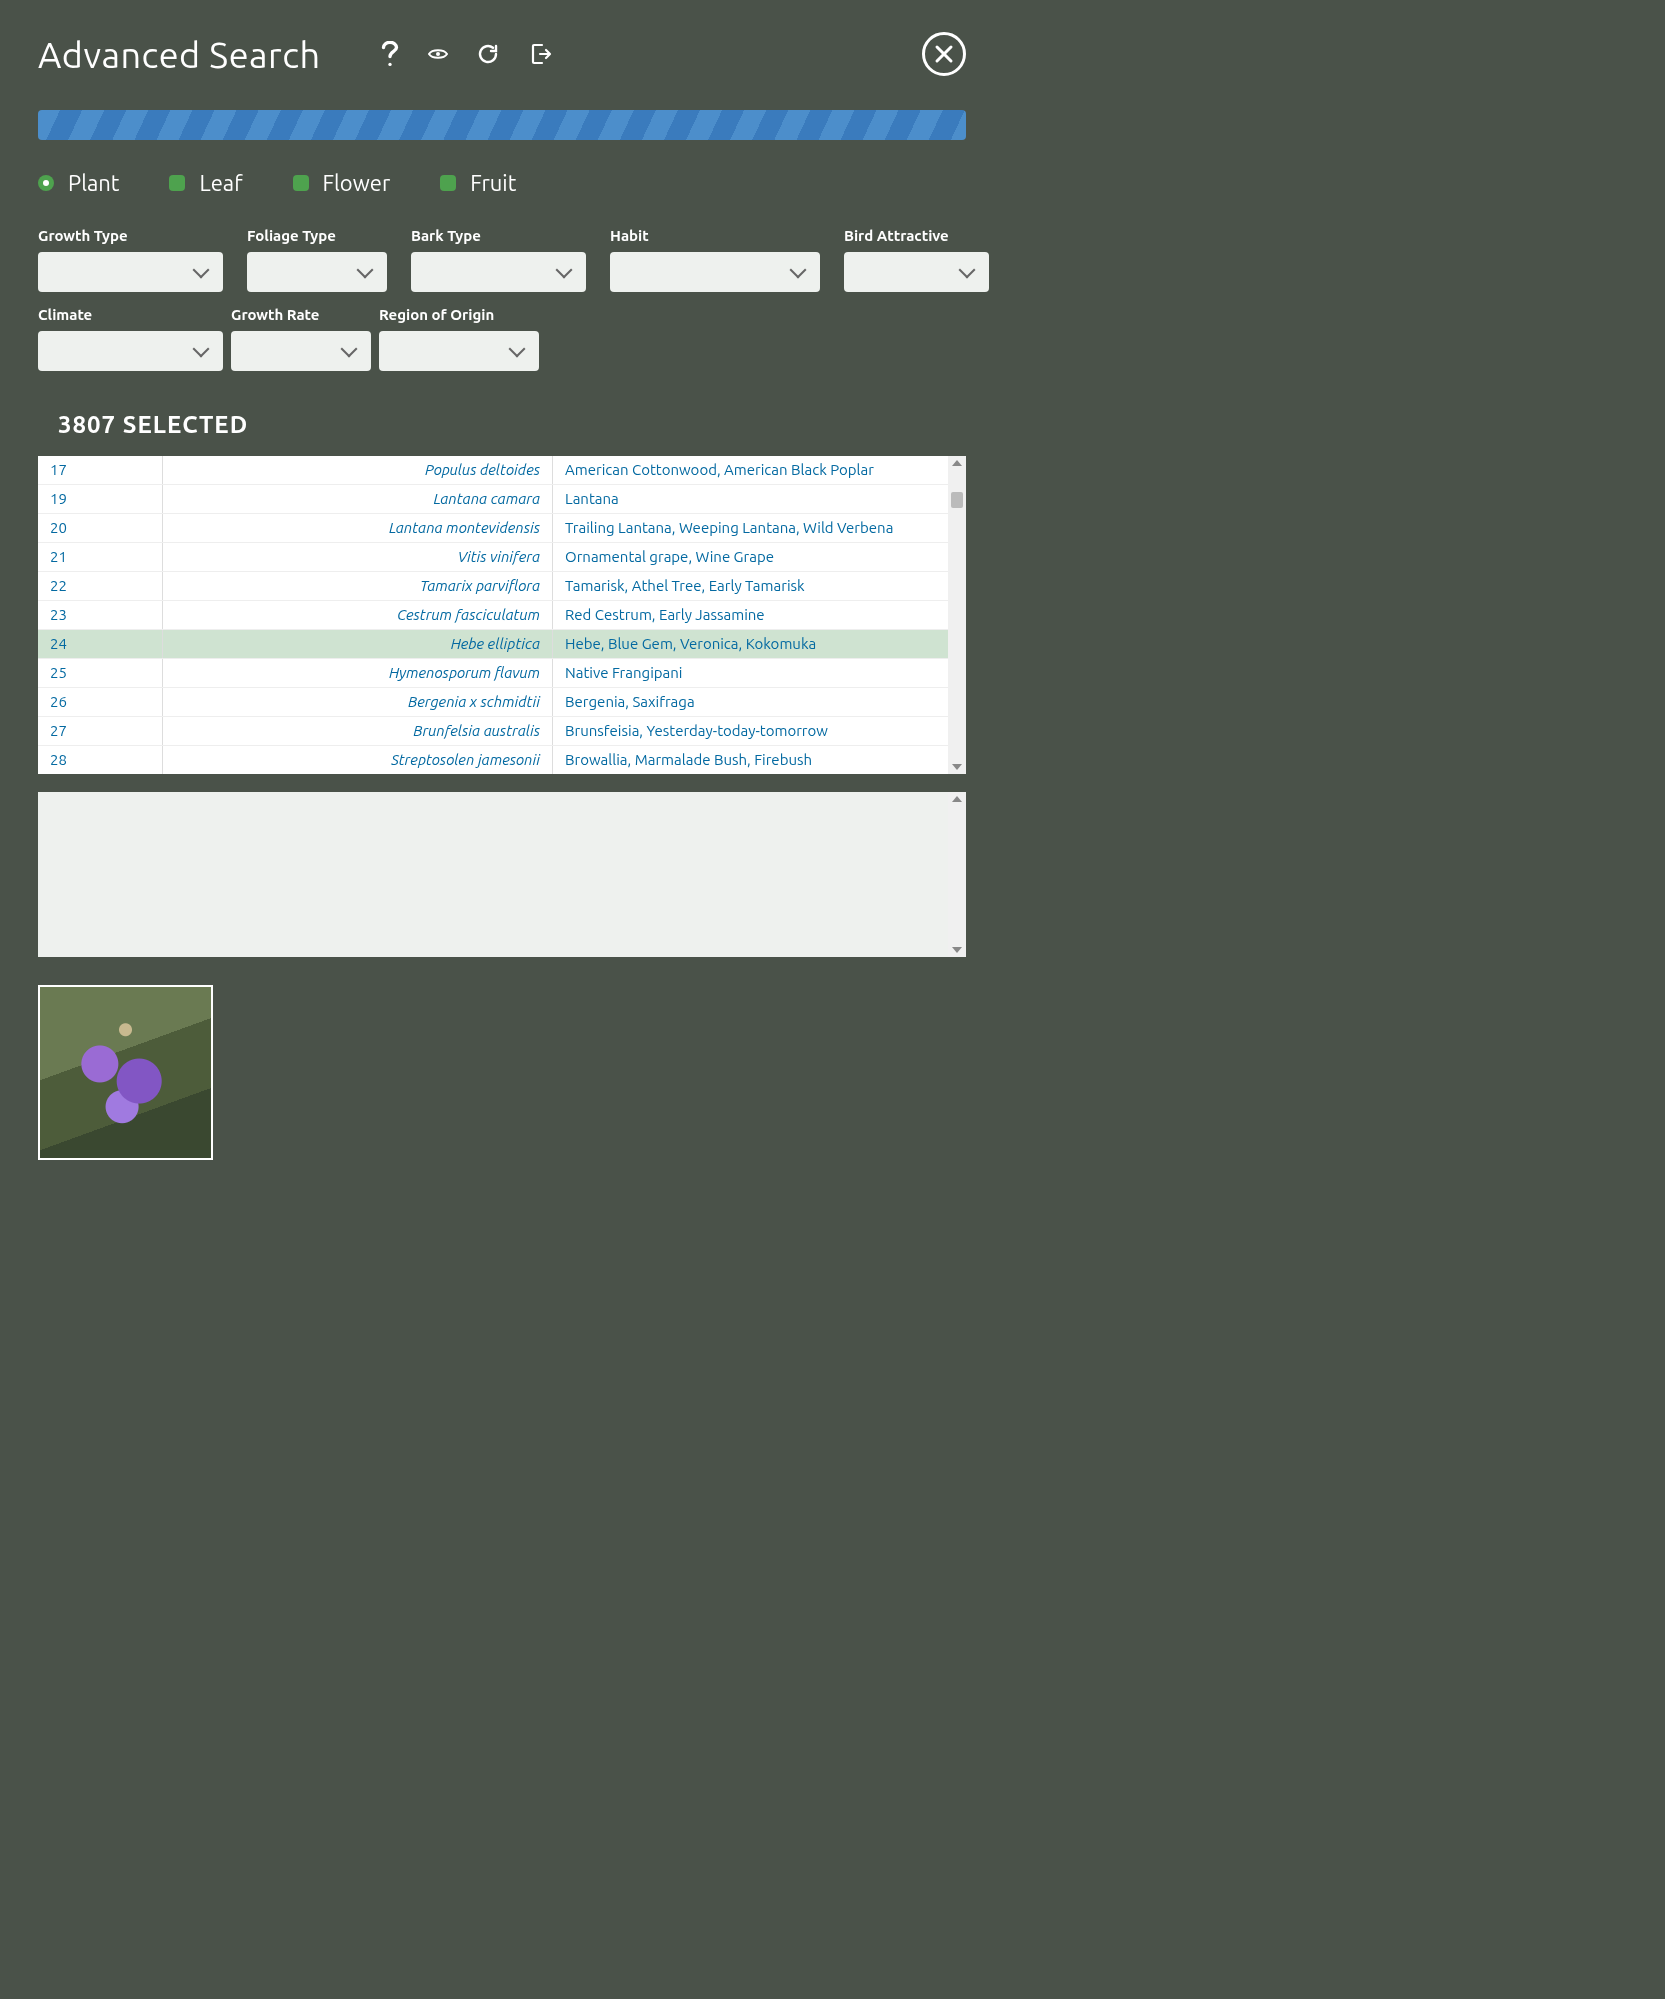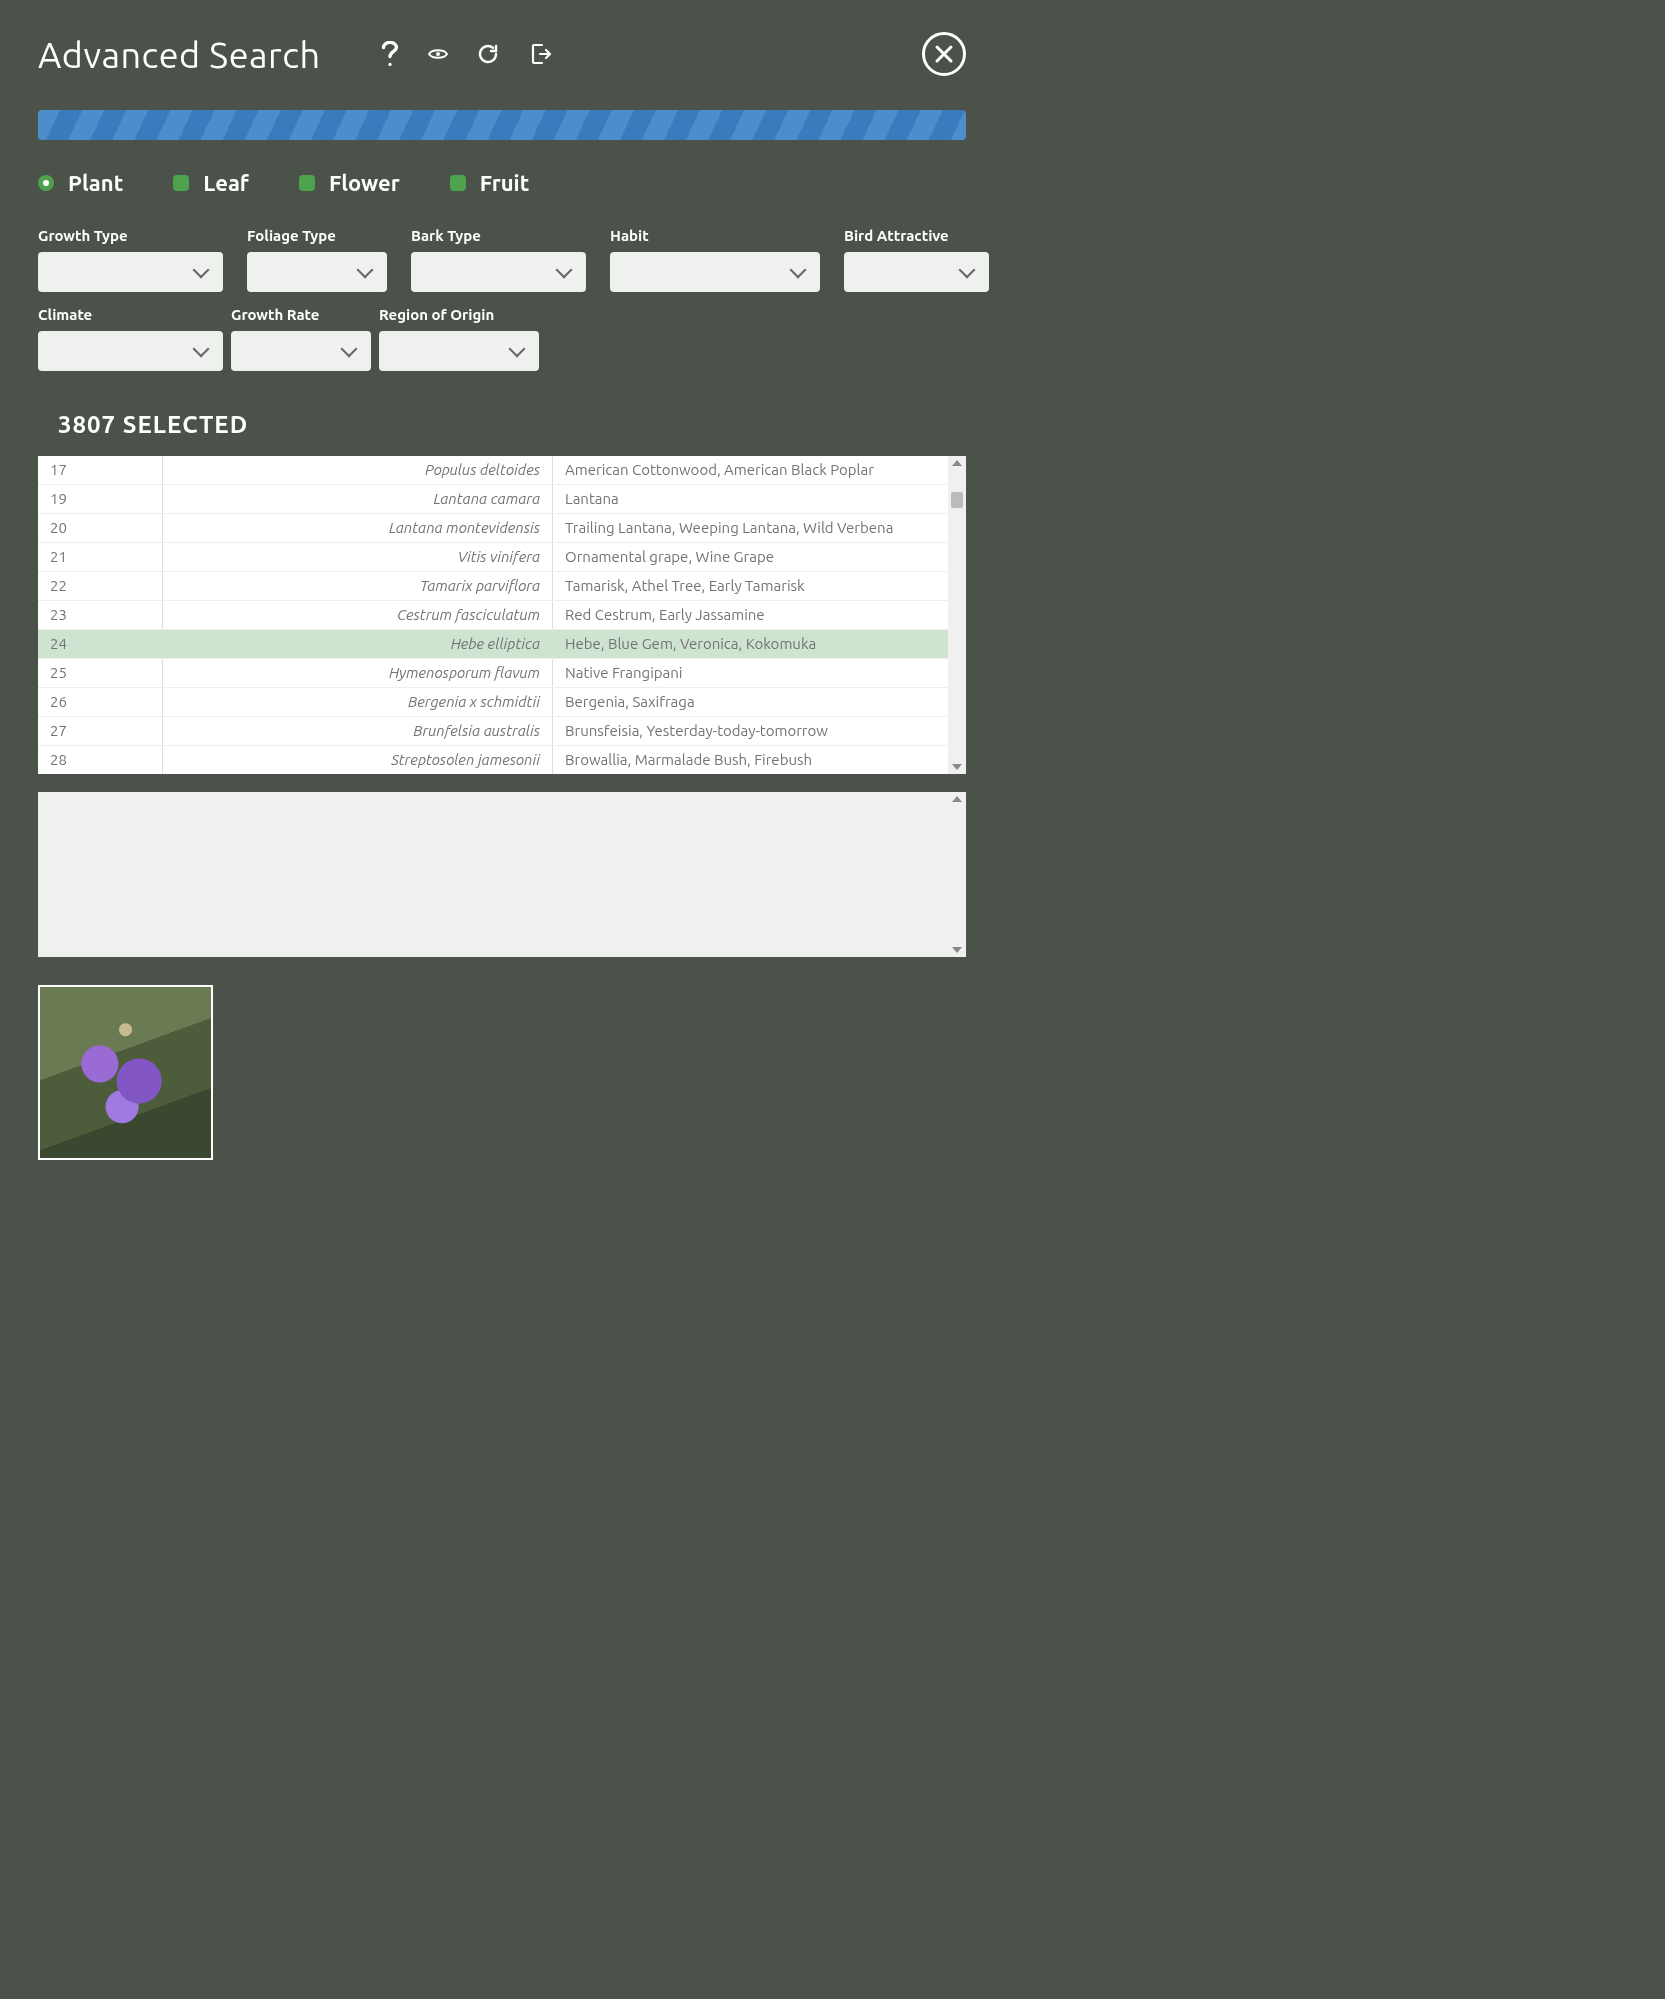--- a/index.html
+++ b/index.html
@@ -47,21 +47,21 @@
       115deg,
       #4c8ecb 0 20px,
       #3a7bbd 20px 40px
     );
   }
   .category-tabs {
     display: flex;
     gap: 50px;
     margin-top: 30px;
     font-size: 22px;
-    font-weight: 700;
+    font-weight: 400;
   }
   .cat-tab { display: flex; align-items: center; gap: 14px; cursor: pointer; }
   .cat-dot {
     width: 16px; height: 16px; border-radius: 4px;
     background: #4ea24e;
   }
   .cat-dot.selected {
     border-radius: 50%;
     position: relative;
   }
@@ -107,21 +107,21 @@
   .selected-count {
     margin-top: 40px;
     margin-left: 20px;
     font-size: 24px;
     font-weight: 600;
     letter-spacing: 1px;
   }
   .table-wrap {
     margin-top: 18px;
     background: #fff;
-    color: #737373;
+    color: #0369a1;
     height: 318px;
     display: flex;
     overflow: hidden;
   }
   .table-body { flex: 1; overflow: hidden; }
   .table-row {
     display: grid;
     grid-template-columns: 125px 390px 1fr;
     font-size: 15px;
     line-height: 28px;

